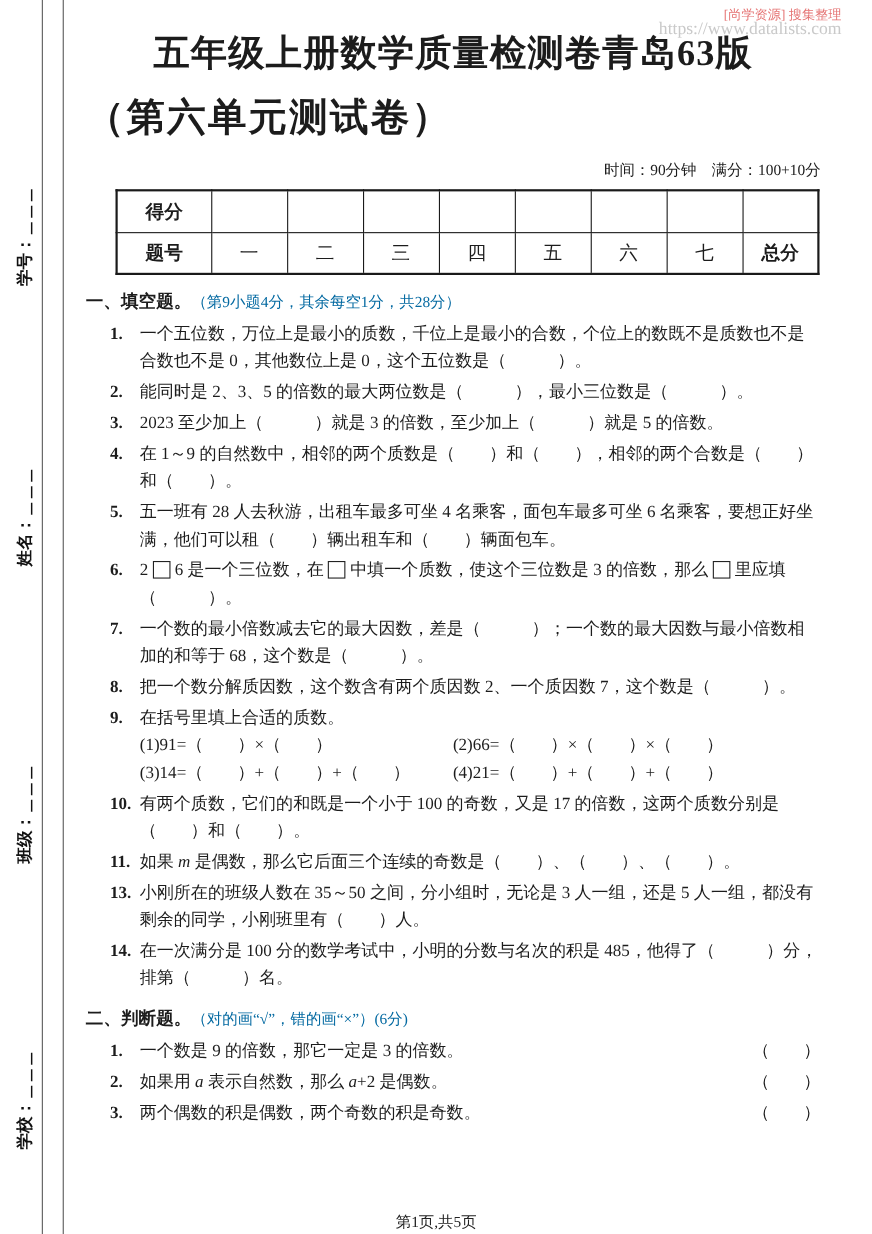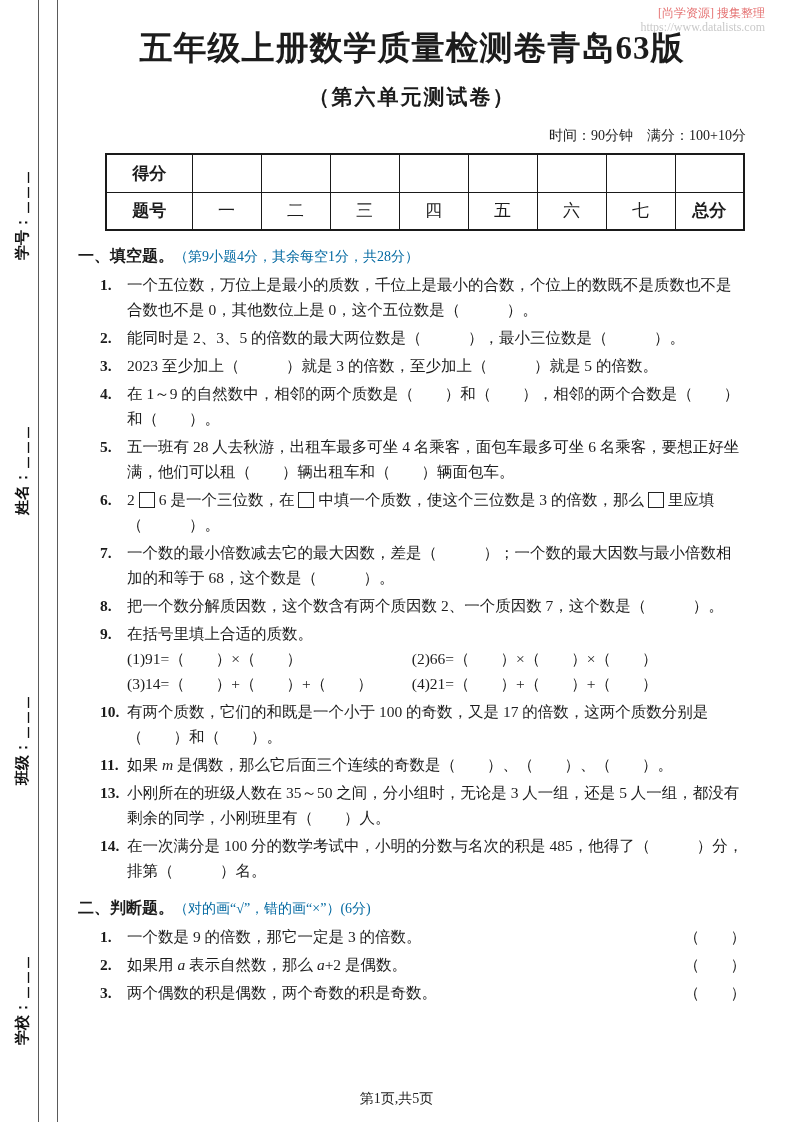--- a/index.html
+++ b/index.html
@@ -8,57 +8,57 @@
     position:relative;
     width:793px; height:1122px;
     background:#fff;
     font-family:"Liberation Serif","DejaVu Serif",serif;
     color:#1c1c1c;
     overflow:hidden;
   }
   
   .watermark { position:absolute; top:6px; right:28px; text-align:right; line-height:14px; }
   .wm-red  { color:#e57373; font-size:12px; }
-  .wm-gray { color:#c9c9c9; font-size:12px; }
+  .wm-gray { color:#c9c9c9; font-size:16px; }
 
   
   .binding-line { position:absolute; top:0; bottom:0; width:1px; background:#5a5a5a; }
   .line-outer { left:38px; }
   .line-inner { left:57px; }
   .side-label {
     position:absolute; left:-52px; width:150px; height:20px;
     transform:rotate(-90deg);
     font-size:15px; font-weight:bold; text-align:center;
     white-space:nowrap; color:#111;
   }
   .sl-1 { top:205px; } .sl-2 { top:460px; } .sl-3 { top:730px; } .sl-4 { top:990px; }
 
   .content { position:absolute; left:78px; top:26px; width:668px; }
 
   .title    { font-size:33px; font-weight:bold; text-align:center; letter-spacing:1px; }
-  .subtitle { font-size:21px; font-weight:bold; text-align:center; margin-top:12px; letter-spacing:2px; }
+  .subtitle { font-size:35px; font-weight:bold; text-align:left; margin-top:12px; letter-spacing:2px; }
   .meta     { text-align:right; font-size:14px; margin-top:16px; }
 
   table.score-table { width:640px; margin:8px 0 0 27px; border-collapse:collapse; table-layout:fixed; border:2px solid #1a1a1a; }
   table.score-table td { border:1.6px solid #1a1a1a; height:38px; text-align:center; font-size:17px; }
   table.score-table td.b { font-weight:bold; }
 
   .section-head { margin-top:12px; font-size:16px; line-height:25px; }
   .sec-title { font-weight:bold; }
   .sec-note  { font-size:14px; color:#0369a1; }
 
   .item { position:relative; padding-left:49px; margin-top:3px; font-size:15.5px; line-height:25px; }
   .item .num { position:absolute; left:22px; top:0; font-weight:bold; }
   .fill-box { display:inline-block; width:16px; height:16px; border:1px solid #222; vertical-align:-3px; margin:0 4px; }
   .subgrid { display:grid; grid-template-columns:46% 54%; }
   .judge { display:flex; justify-content:space-between; }
   .judge .bracket { white-space:nowrap; }
   i { font-style:italic; font-family:"Liberation Serif",serif; }
 
-  .footer { position:absolute; bottom:14px; left:0; width:100%; text-align:center; font-size:14px; color:#222; }
+  .footer { position:absolute; bottom:2px; left:0; width:100%; text-align:center; font-size:14px; color:#222; }
 </style>
 </head>
 <body>
 
 <div class="page">
 
   <div class="watermark">
     <div class="wm-red">[尚学资源] 搜集整理</div>
     <div class="wm-gray">https://www.datalists.com</div>
   </div>

